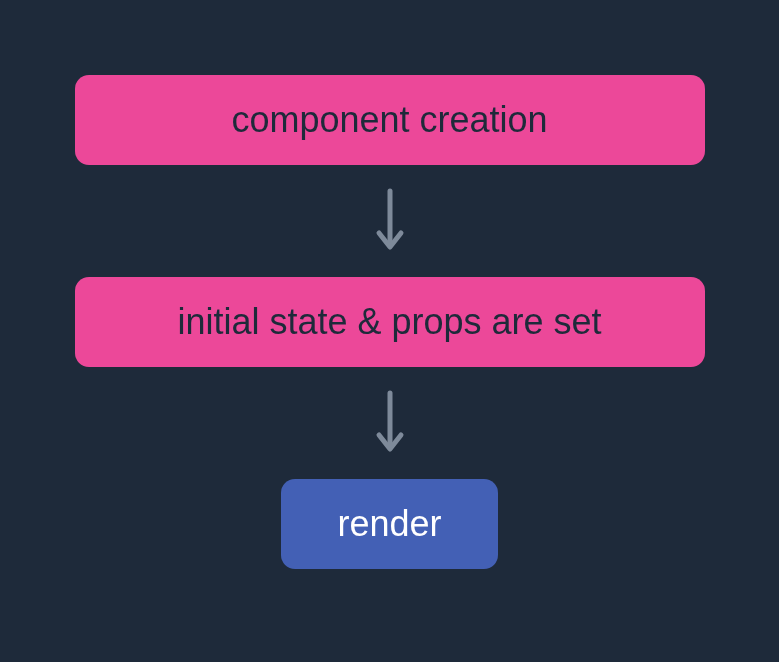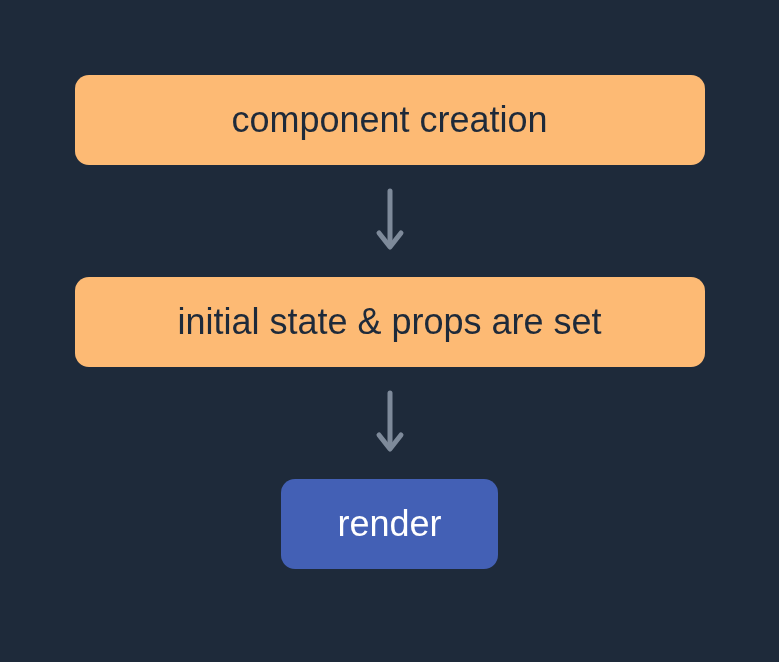--- a/index.html
+++ b/index.html
@@ -12,21 +12,21 @@
       width: 779px;
       height: 662px;
       display: flex;
       flex-direction: column;
       align-items: center;
       justify-content: flex-start;
       padding-top: 75px;
       font-family: -apple-system, BlinkMacSystemFont, "Segoe UI", Helvetica, Arial, sans-serif;
     }
     .diagram-box {
-      background-color: #fdba74;
+      background-color: #ec4899;
       color: #1e2a3a;
       font-size: 36px;
       font-weight: 500;
       border-radius: 14px;
       padding: 24px 40px;
       text-align: center;
       width: 630px;
       display: flex;
       align-items: center;
       justify-content: center;

